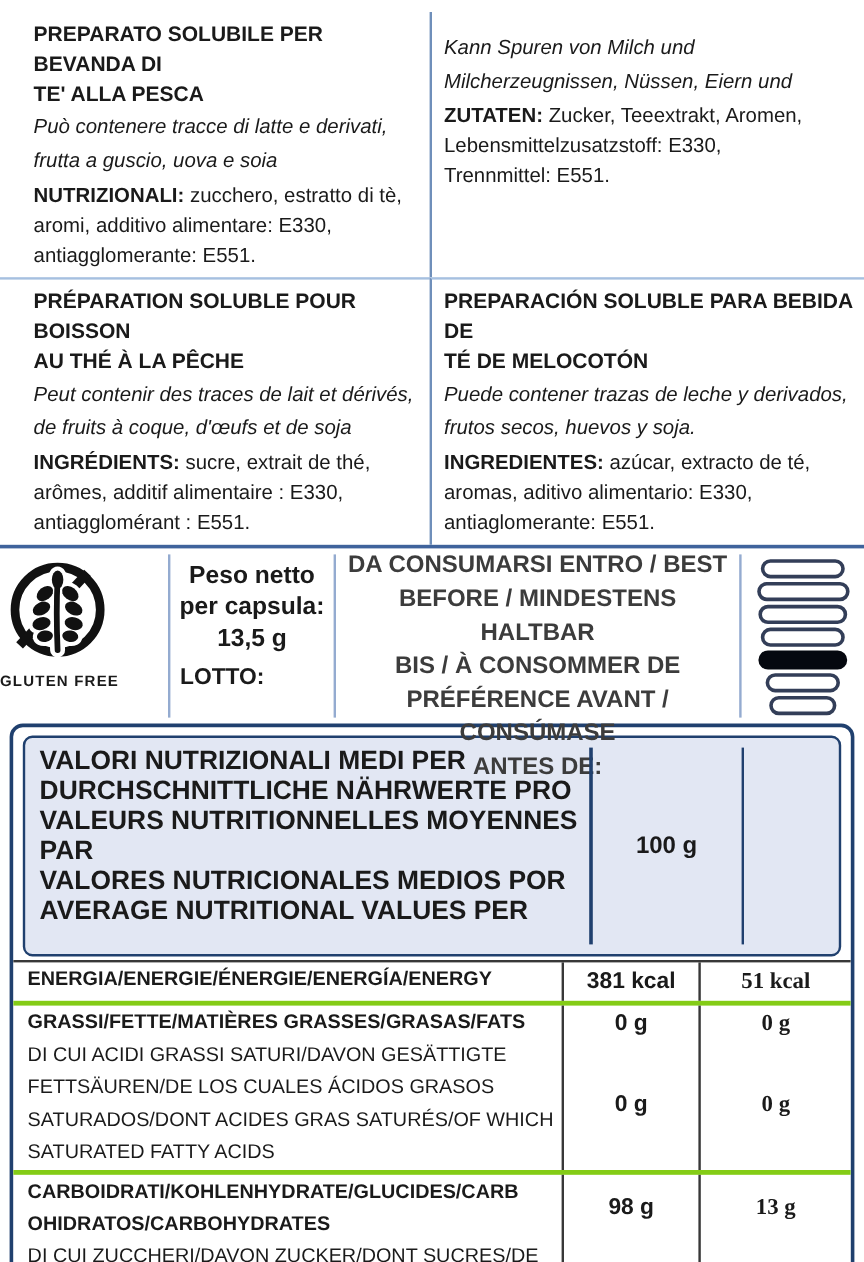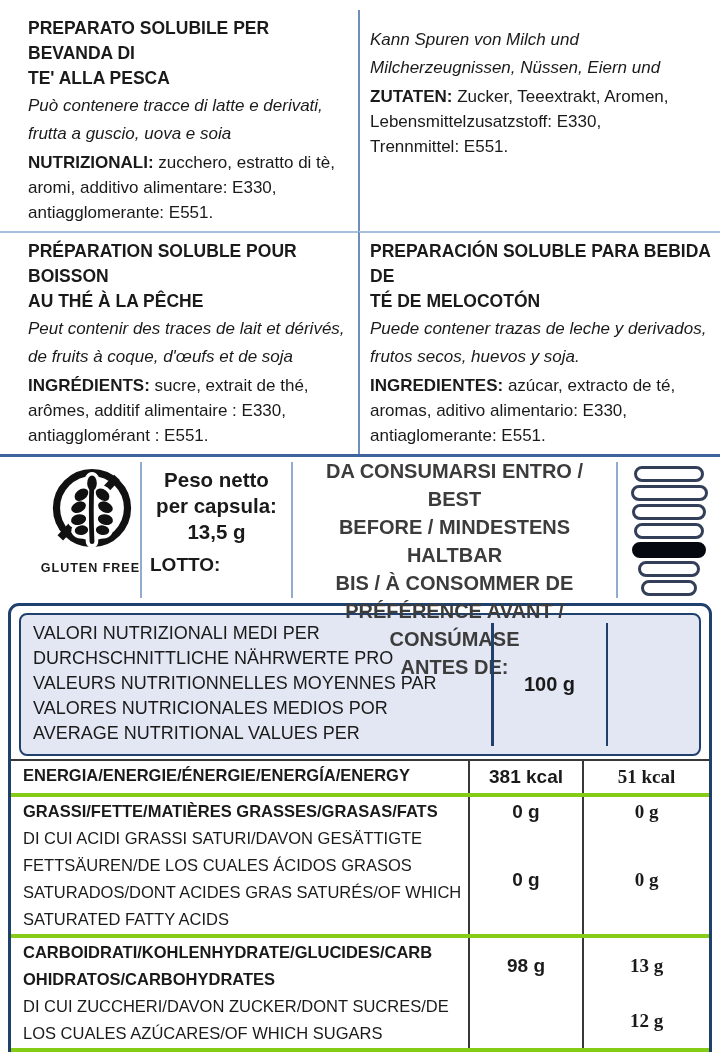--- a/index.html
+++ b/index.html
@@ -13,37 +13,37 @@
   .q.row2{border-top:2px solid #a6c0e0;}
   .q-title{font-weight:bold;font-size:17.5px;line-height:25px;margin:2px 0 1px 0;}
   .q-allergen{font-style:italic;font-size:17px;line-height:28px;margin:1px 0 0 0;}
   .q-ing{font-size:17px;line-height:25px;margin:2px 0 0 0;}
   .q-ing b{font-weight:bold;}
   .sep-strong{border-top:3px solid #3f639c;}
 
   
   .band{height:146px;display:flex;align-items:stretch;}
   .vline{width:2px;background:#94abd0;margin:5px 0;}
-  .cell-gf{width:140px;display:flex;flex-direction:column;align-items:flex-end;justify-content:flex-start;padding-top:6px;}
+  .cell-gf{width:140px;display:flex;flex-direction:column;align-items:flex-start;justify-content:flex-start;padding-top:6px;}
   .gf-caption{font-weight:bold;font-size:12.5px;letter-spacing:1px;margin-top:2px;}
-  .cell-peso{width:149px;display:flex;flex-direction:column;box-sizing:border-box;padding:10px 2px 4px 2px;}
+  .cell-peso{width:136px;display:flex;flex-direction:column;box-sizing:border-box;padding:10px 2px 4px 2px;}
   .peso-txt{font-weight:bold;font-size:20.5px;line-height:26px;text-align:center;}
   .lotto-txt{font-weight:bold;font-size:19px;margin-top:9px;padding-left:6px;text-align:left;}
   .cell-bb{flex:1;display:flex;align-items:flex-start;justify-content:center;}
   .bb-txt{font-weight:bold;font-size:20px;line-height:28px;text-align:center;color:#3c3c3c;padding:0 4px;}
   .cell-caps{width:102px;display:flex;flex-direction:column;align-items:center;justify-content:center;gap:3px;padding-top:2px;}
   .oval{box-sizing:border-box;height:16px;border:3px solid #333e58;border-radius:10px;background:#fff;}
   .oval.filled{background:#05080f;border-color:#05080f;}
 
   
   .ntable{box-sizing:border-box;margin:0 8px;height:551px;border:3.5px solid #20406e;border-radius:11px;overflow:hidden;background:#fff;}
   .nhead{box-sizing:border-box;margin:7px 8px 3px 8px;border:2.5px solid #20406e;border-radius:8px;background:#e2e7f3;display:flex;min-height:131px;}
-  .h-label{width:470px;box-sizing:border-box;padding:6px 2px 8px 12px;font-weight:normal;font-size:18px;line-height:25px;display:flex;flex-direction:column;justify-content:center;}
+  .h-label{width:470px;box-sizing:border-box;padding:6px 2px 24px 12px;font-weight:bold;font-size:22px;line-height:25px;display:flex;flex-direction:column;justify-content:center;}
   .h-div{width:2.5px;background:#20406e;margin:8px 0;}
-  .h-v1{width:112px;display:flex;align-items:center;justify-content:center;font-weight:bold;font-size:20px;}
+  .h-v1{width:124px;display:flex;align-items:center;justify-content:center;font-weight:bold;font-size:20px;}
   .h-v2{flex:1;display:flex;align-items:center;justify-content:center;font-weight:bold;font-size:19px;line-height:25px;}
   .sect{display:flex;border-top:4px solid #84cc16;}
   .sect.first{border-top:2px solid #383838;}
   .lbl{width:457px;box-sizing:border-box;padding:1px 4px 1px 12px;}
   .lbl .main{font-weight:bold;font-size:16.5px;line-height:27px;}
   .lbl .sub{font-weight:normal;font-size:16.5px;line-height:27px;}
   .vcol{display:flex;flex-direction:column;border-left:2px solid #383838;box-sizing:border-box;}
   .v1{width:114px;}
   .v2{flex:1;font-family:Liberation Serif, serif;}
   .vfull{flex:1;display:flex;align-items:center;justify-content:center;}

